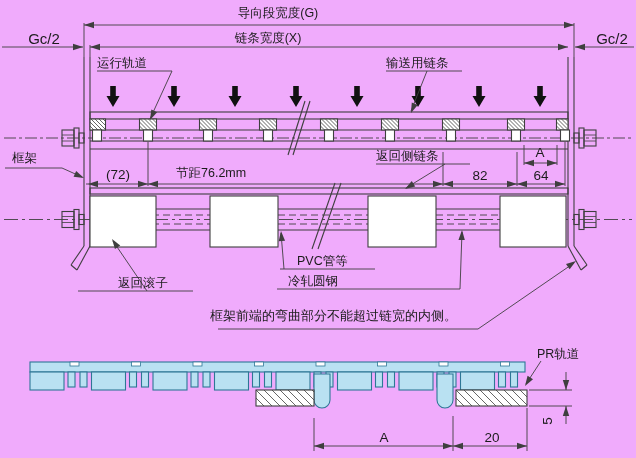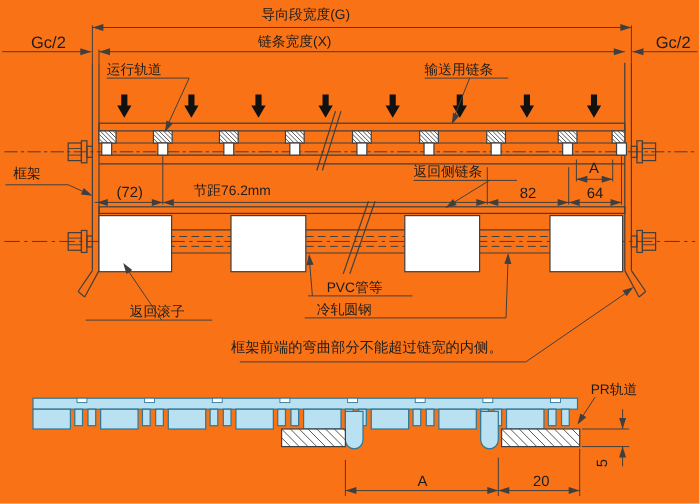--- a/index.html
+++ b/index.html
@@ -1,16 +1,16 @@
 <!DOCTYPE html>
 <html><head>
 <meta charset="utf-8">
 <style>
   html,body{margin:0;padding:0;background:#ffffff;}
-  .stage{position:relative;width:636px;height:458px;background:#f97316;overflow:hidden;
+  .stage{position:relative;width:636px;height:458px;background:#f0abfc;overflow:hidden;
          font-family:"Liberation Sans", sans-serif;}
   svg{display:block;}
   .t{font-family:"Liberation Sans", sans-serif;font-size:12.5px;fill:#1c1c1c;}
   .m{text-anchor:middle;}
   .big{font-size:15px;}
   .num{font-size:13.5px;}
   .note{font-size:13px;}
 </style>
 </head>
 <body>

